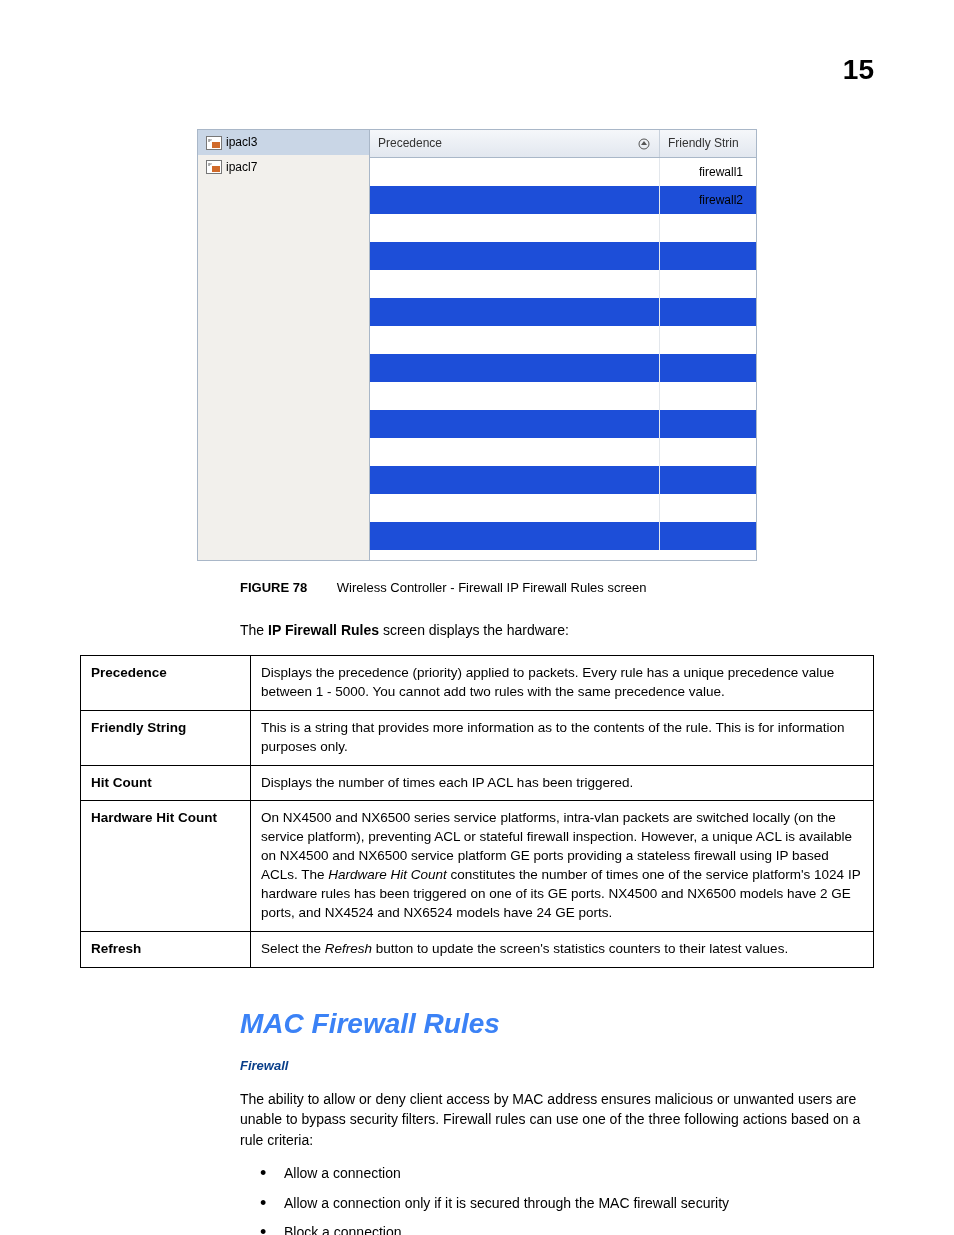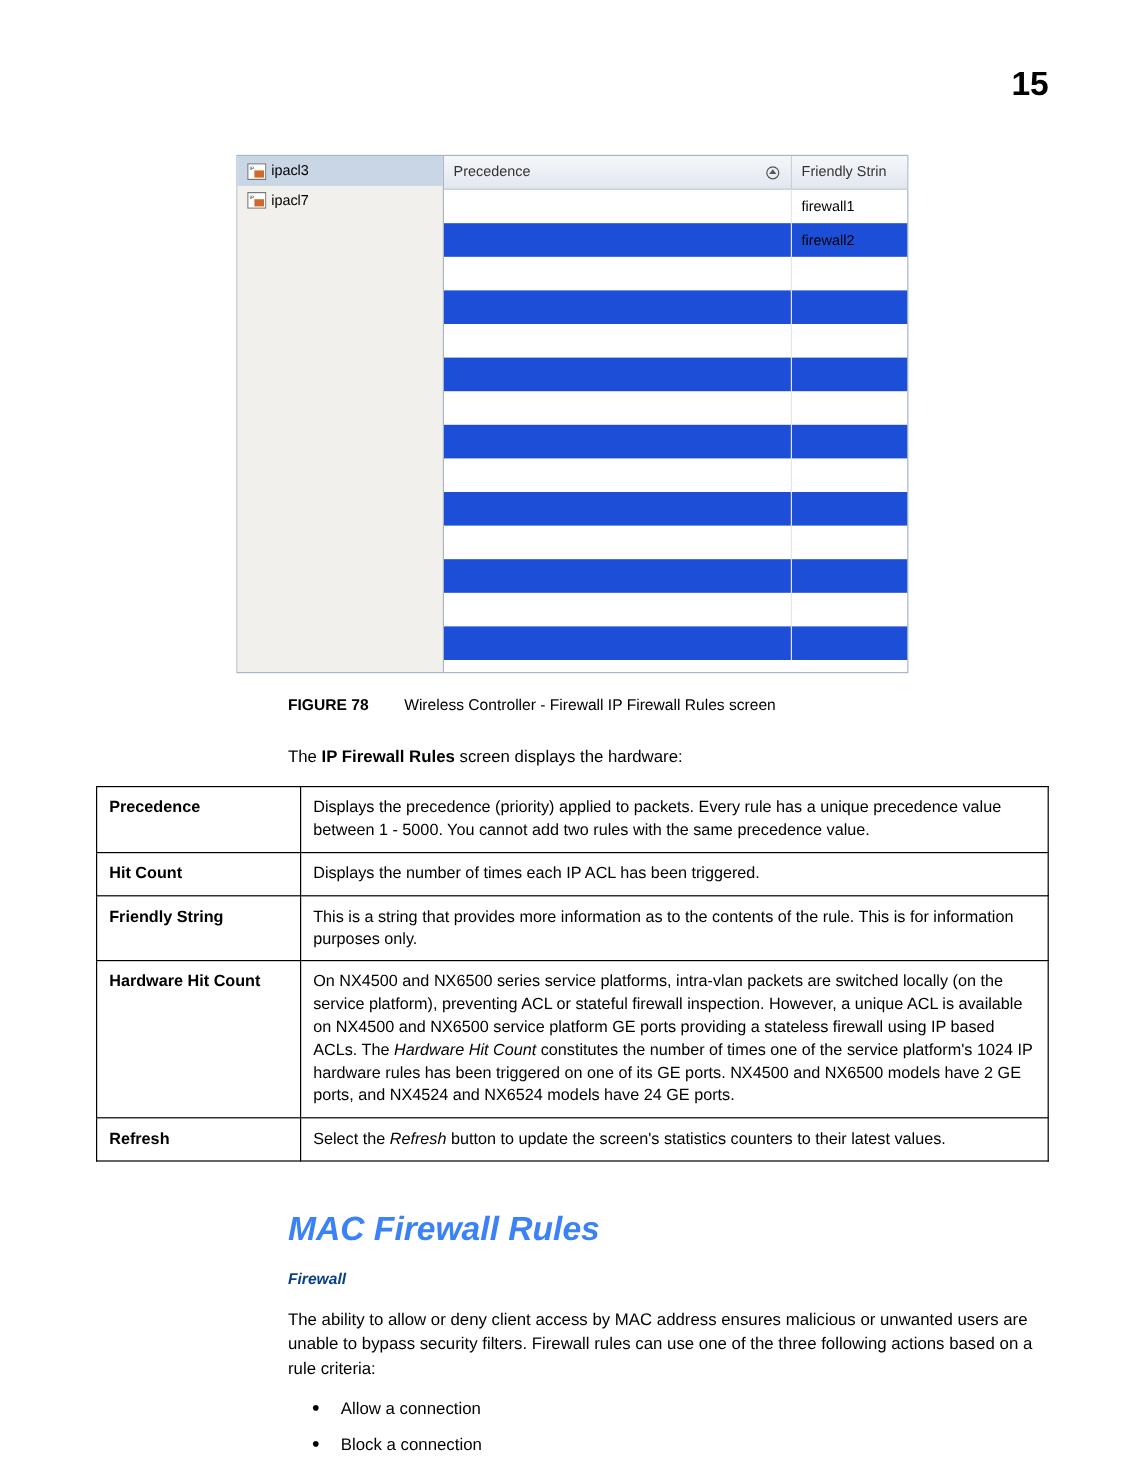--- a/index.html
+++ b/index.html
@@ -49,21 +49,21 @@
     padding: 6px 8px;
     background: linear-gradient(#f5f7fa,#e2e7ef);
     color: #333;
     border-right: 1px solid #c8d1dc;
     display:flex;
     align-items:center;
     justify-content:space-between;
   }
   .fig-header-cell:last-child { border-right:none; }
   .fig-rows { flex:1; }
-  .fig-row { display:flex; height:28px; }
+  .fig-row { display:flex; height:28px;gap:31px; }
   .fig-row.alt { background:#1d4ed8; }
   .fig-cell {
     font-size:12px;
     padding:6px 8px;
     border-right:1px solid #e3e7ec;
     white-space:nowrap;
     overflow:hidden;
   }
   .fig-cell:last-child { border-right:none; }
   .acl-item {
@@ -260,40 +260,41 @@
   <span>The </span><span class="bold">IP Firewall Rules</span><span> screen displays the hardware:</span>
 </div>
 
 <table class="desc-table">
   <tbody>
       <tr>
     <td class="term">Precedence</td>
     <td>Displays the precedence (priority) applied to packets. Every rule has a unique precedence value between 1 - 5000. You cannot add two rules with the same precedence value.</td>
   </tr>
   <tr>
+    <td class="term">Friendly String</td>
+    <td>This is a string that provides more information as to the contents of the rule. This is for information purposes only.</td>
+  </tr>
+  <tr>
     <td class="term">Hit Count</td>
     <td>Displays the number of times each IP ACL has been triggered.</td>
-  </tr>
-  <tr>
-    <td class="term">Friendly String</td>
-    <td>This is a string that provides more information as to the contents of the rule. This is for information purposes only.</td>
   </tr>
   <tr>
     <td class="term">Hardware Hit Count</td>
     <td><span>On NX4500 and NX6500 series service platforms, intra-vlan packets are switched locally (on the service platform), preventing ACL or stateful firewall inspection. However, a unique ACL is available on NX4500 and NX6500 service platform GE ports providing a stateless firewall using IP based ACLs. The </span><span class="italic">Hardware Hit Count</span><span> constitutes the number of times one of the service platform's 1024 IP hardware rules has been triggered on one of its GE ports. NX4500 and NX6500 models have 2 GE ports, and NX4524 and NX6524 models have 24 GE ports.</span></td>
   </tr>
   <tr>
     <td class="term">Refresh</td>
     <td><span>Select the </span><span class="italic">Refresh</span><span> button to update the screen's statistics counters to their latest values.</span></td>
   </tr>
 </tbody>
   </table>
 
 <h2 class="section-heading">MAC Firewall Rules</h2>
 
 <div class="subsection-link">Firewall</div>
 
 <div class="body-para">The ability to allow or deny client access by MAC address ensures malicious or unwanted users are unable to bypass security filters. Firewall rules can use one of the three following actions based on a rule criteria:</div>
 
 <ul class="bullets">
   <li>Allow a connection</li>
+  <li>Allow a connection only if it is secured through the MAC firewall security</li>
   <li>Block a connection</li>
 </ul>
 
 </body></html>

